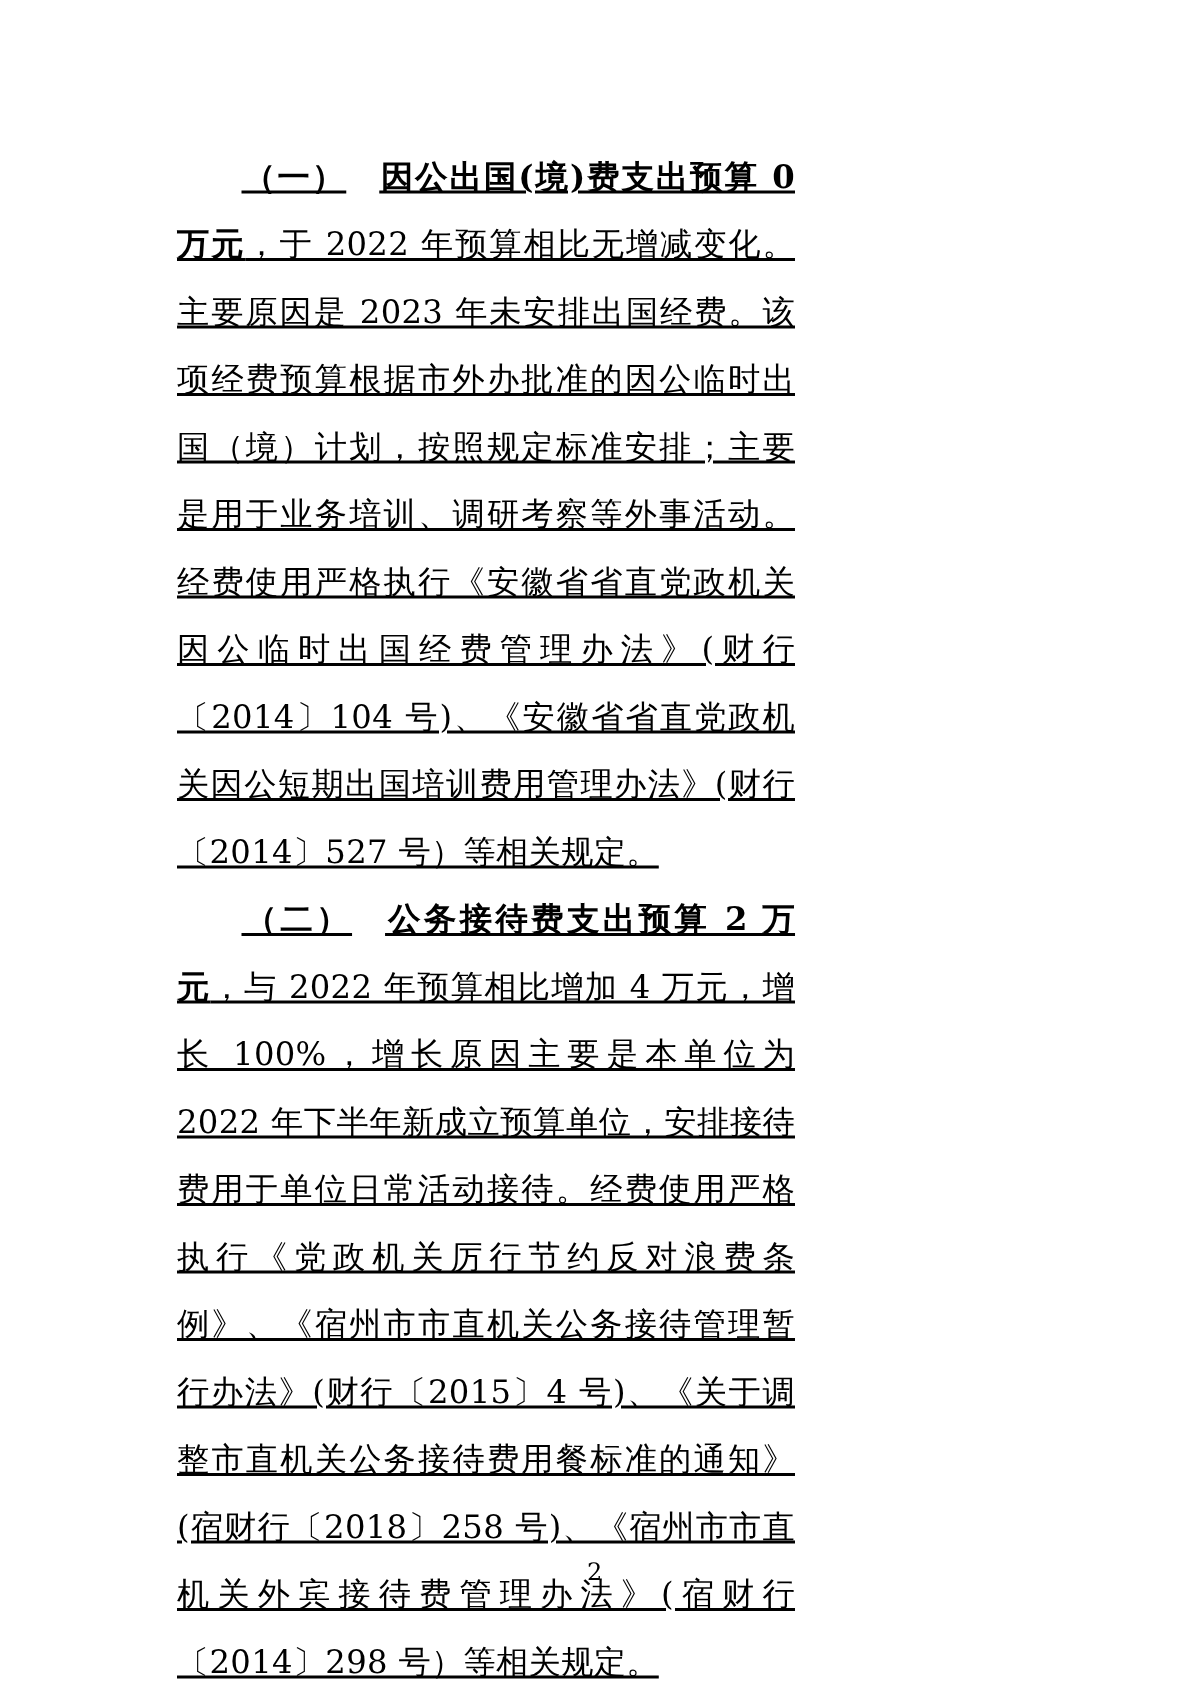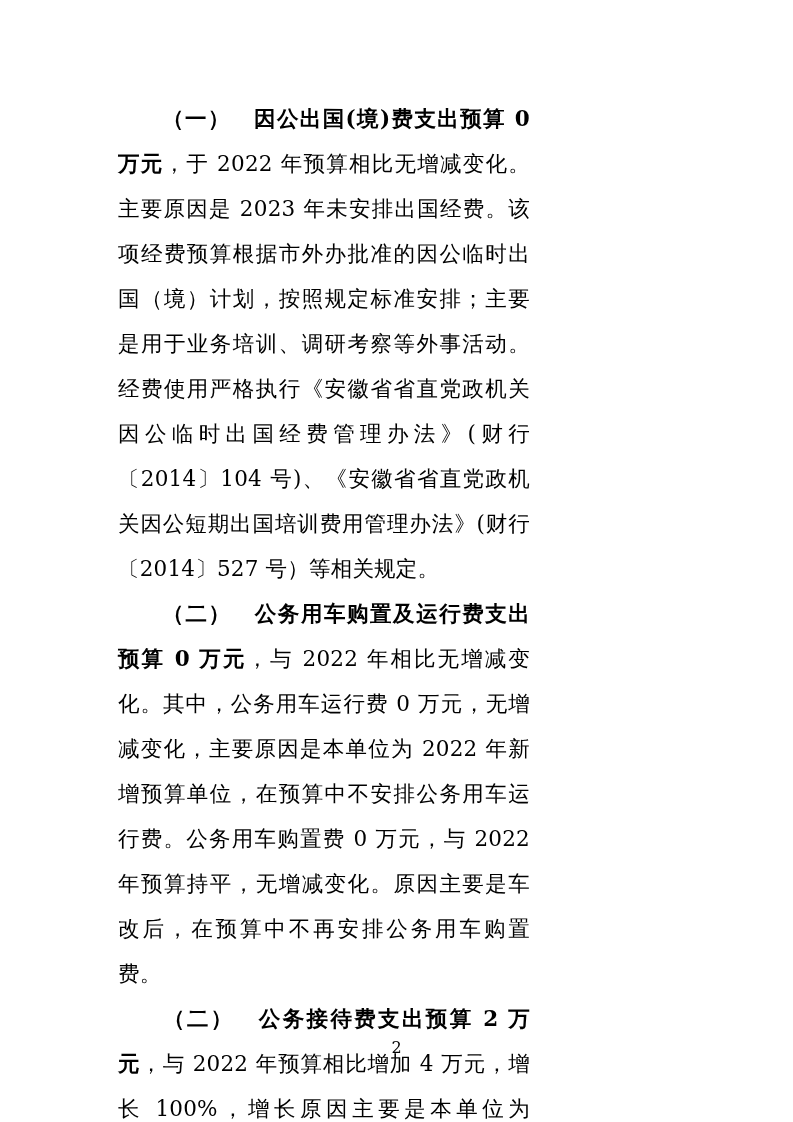--- a/index.html
+++ b/index.html
@@ -16,20 +16,21 @@
     overflow: hidden;
   }
   .page {
     position: absolute;
     left: 0;
     top: 0;
     width: 648px;
     height: 1122px;
     box-sizing: border-box;
     padding: 96px 118px 0 118px;
+    text-decoration: underline;
   }
   .body-text {
     font-size: 21.5px;
     line-height: 45px;
     text-align: justify;
     text-justify: inter-ideograph;
     letter-spacing: 0.2px;
   }
   .para {
     margin: 0 0 0 0;
@@ -62,21 +63,20 @@
 </style>
 </head>
 <body>
 
 <div class="page">
 
   <div class="body-text">
 
     <p class="para"><span class="indent"></span><span class="lead">（一）</span><span class="gap"></span><span class="lead">因公出国(境)费支出预算 0 万元</span><span>，于 2022 年预算相比无增减变化。主要原因是 2023 年未安排出国经费。该项经费预算根据市外办批准的因公临时出国（境）计划，按照规定标准安排；主要是用于业务培训、调研考察等外事活动。经费使用严格执行《安徽省省直党政机关因公临时出国经费管理办法》(财行〔2014〕104 号)、《安徽省省直党政机关因公短期出国培训费用管理办法》(财行〔2014〕527 号）等相关规定。</span></p>
 
-    <p class="para"><span class="indent"></span><span class="lead">（二）</span><span class="gap"></span><span class="lead">公务用车购置及运行费支出预算 0 万元</span><span>，与 2022 年相比无增减变化。其中，公务用车运行费 0 万元，无增减变化，主要原因是本单位为 2022 年新增预算单位，在预算中不安排公务用车运行费。公务用车购置费 0 万元，与 2022 年预算持平，无增减变化。原因主要是车改后，在预算中不再安排公务用车购置费。</span></p>
 
     <p class="para"><span class="indent"></span><span class="lead">（二）</span><span class="gap"></span><span class="lead">公务接待费支出预算 2 万元</span><span>，与 2022 年预算相比增加 4 万元，增长 100%，增长原因主要是本单位为 2022 年下半年新成立预算单位，安排接待费用于单位日常活动接待。经费使用严格执行《党政机关厉行节约反对浪费条例》、《宿州市市直机关公务接待管理暂行办法》(财行〔2015〕4 号)、《关于调整市直机关公务接待费用餐标准的通知》(宿财行〔2018〕258 号)、《宿州市市直机关外宾接待费管理办法》(宿财行〔2014〕298 号）等相关规定。</span></p>
 
   </div>
 
   <div class="page-number">2</div>
 
 </div>
 
 </body></html>

